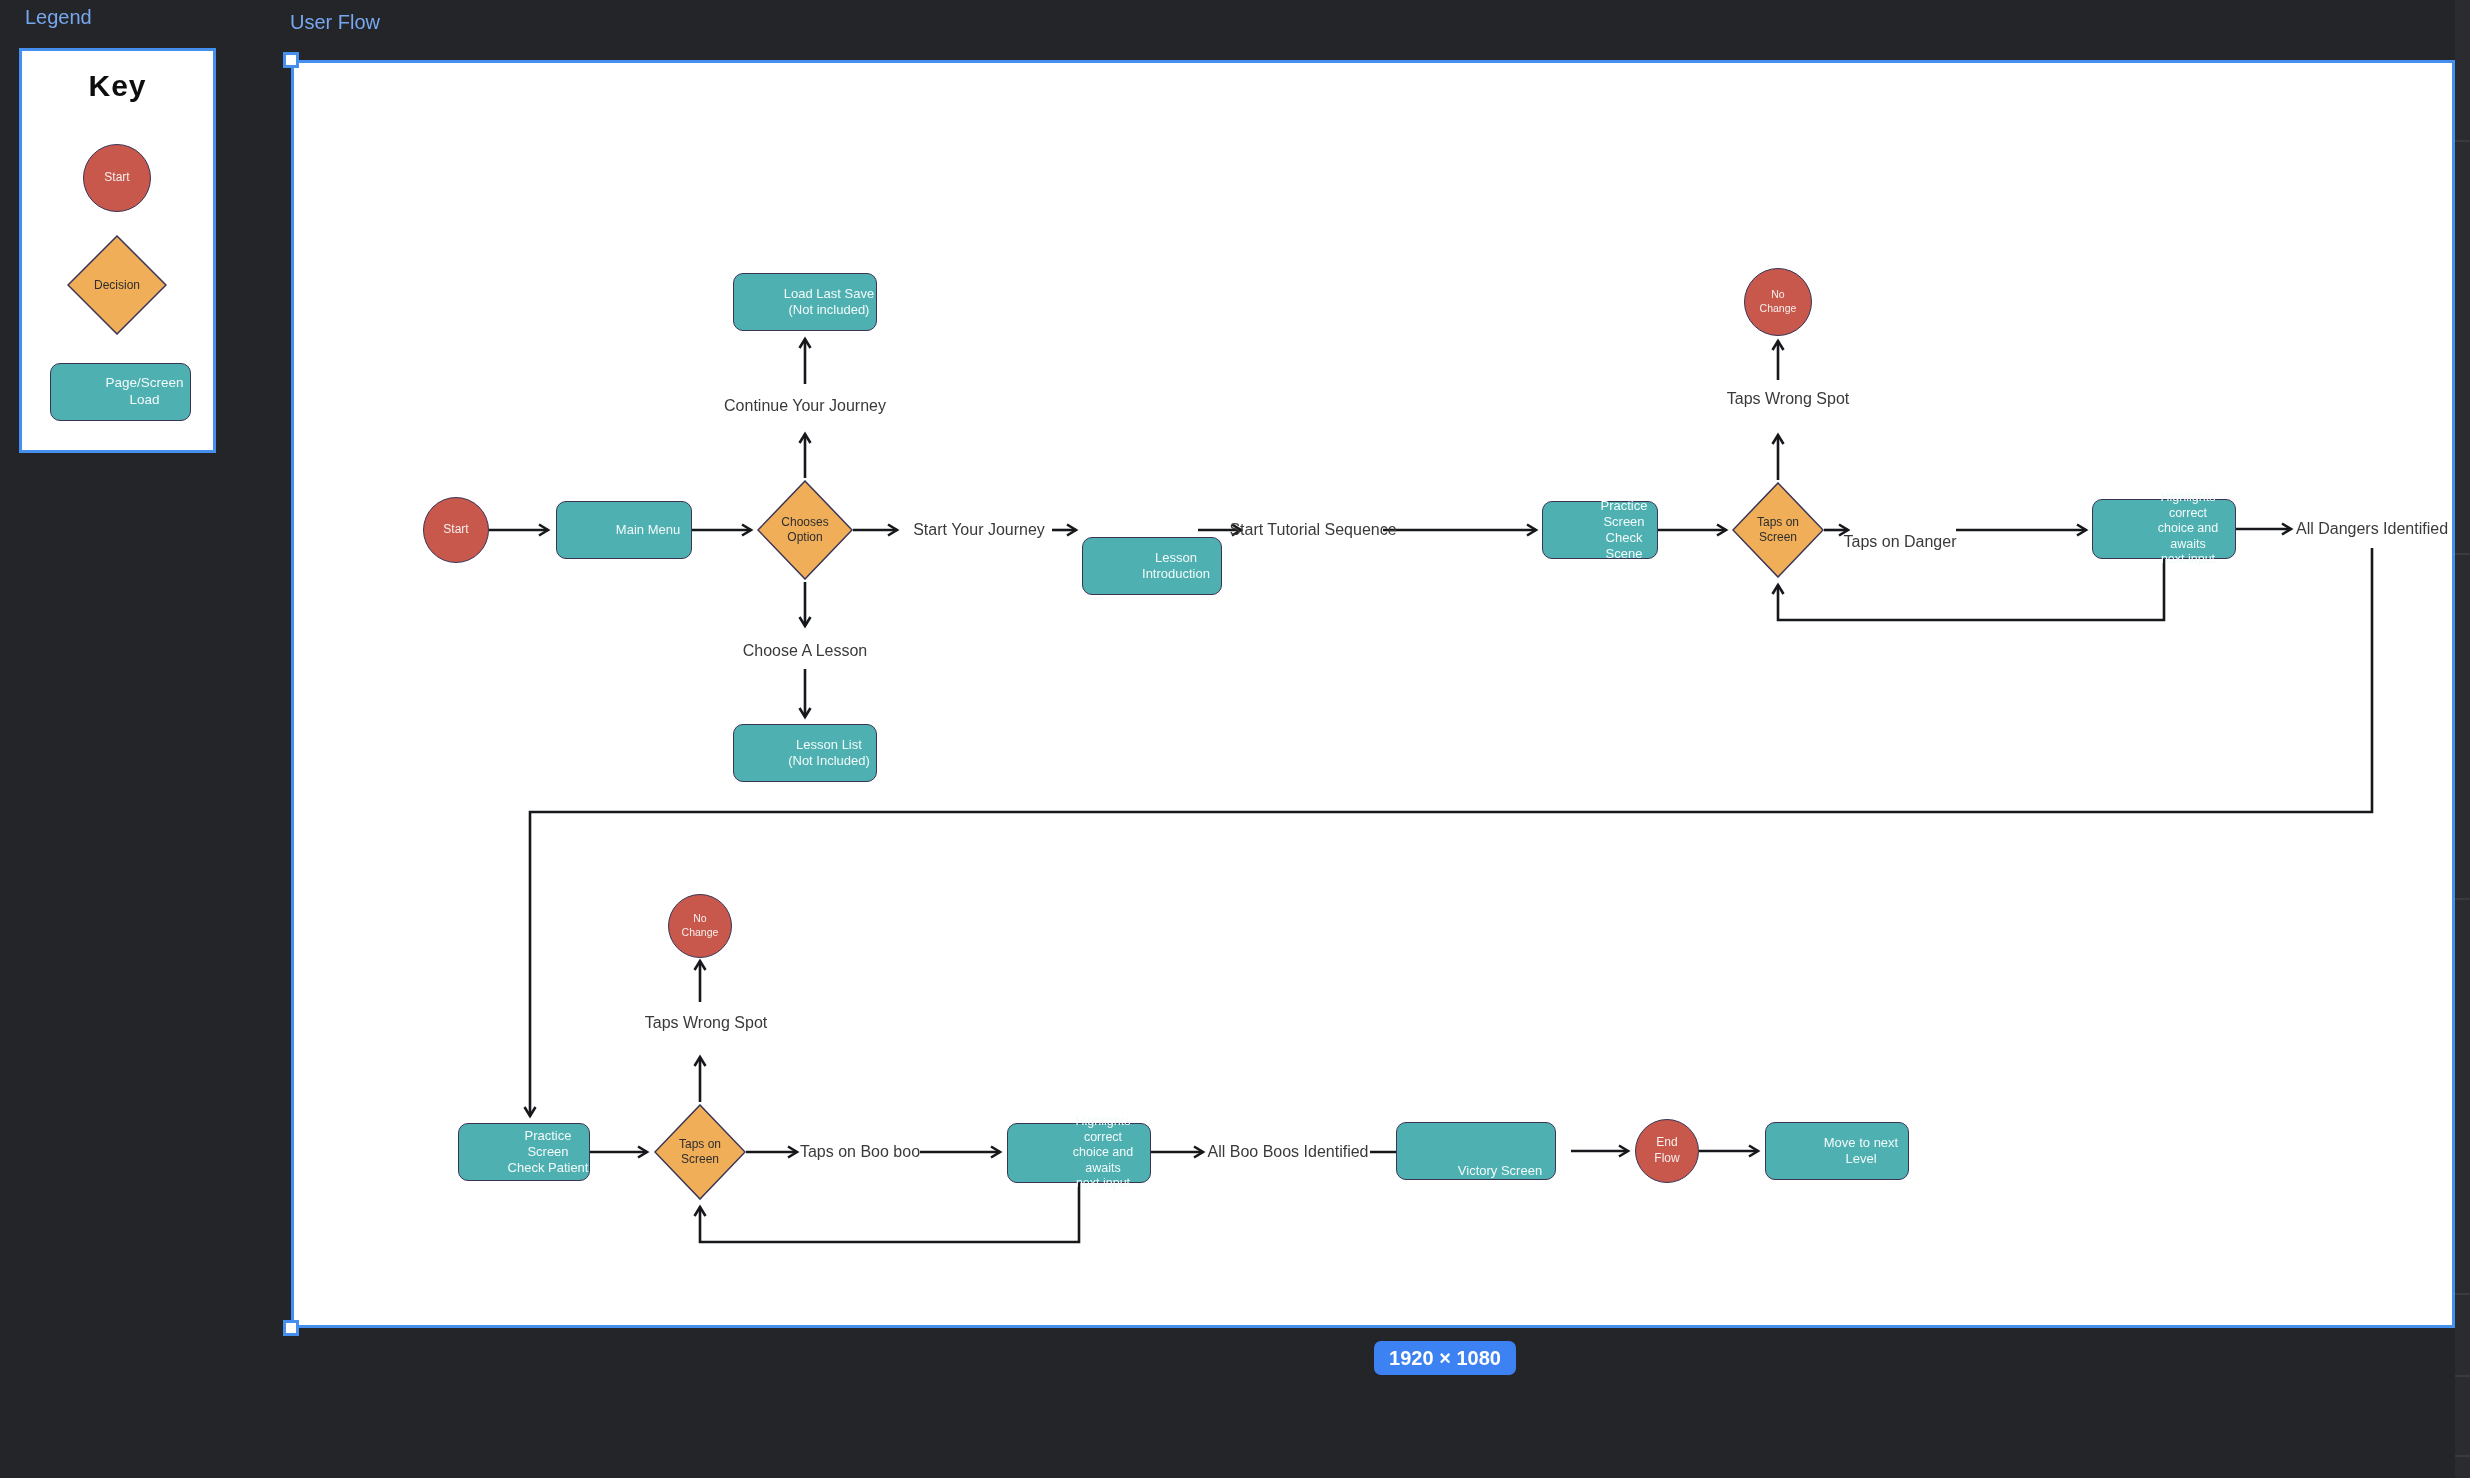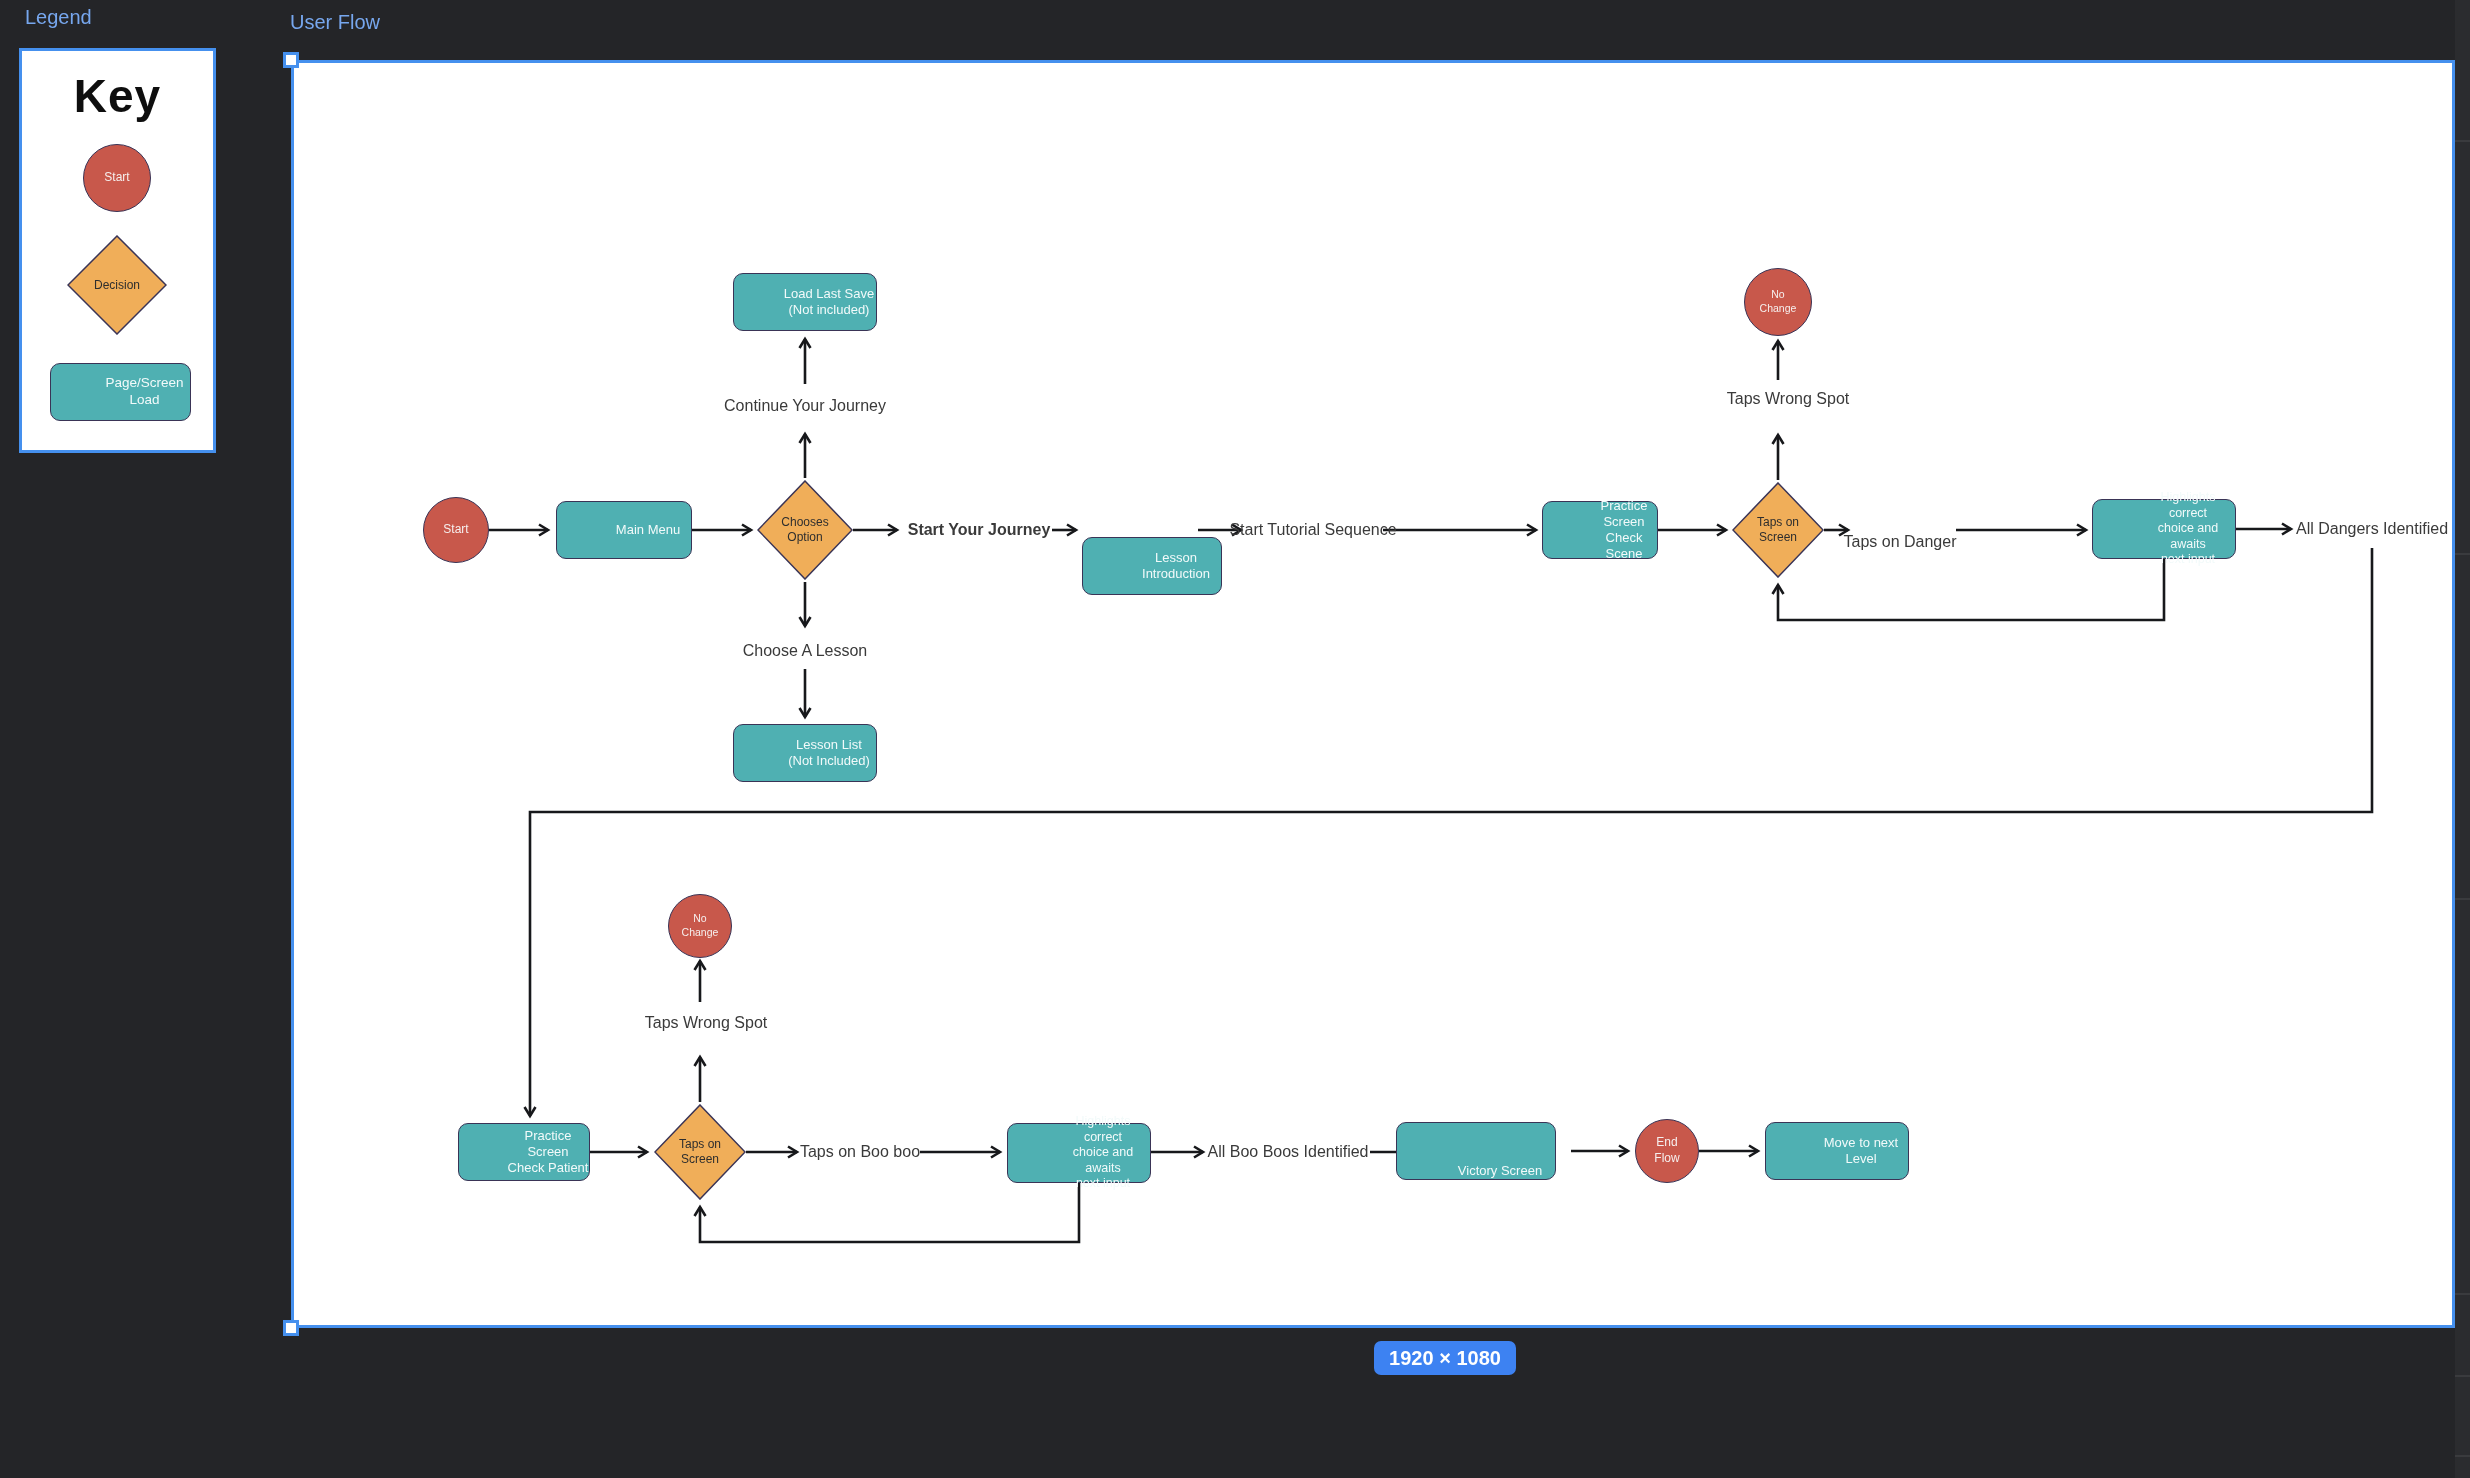--- a/index.html
+++ b/index.html
@@ -25,21 +25,21 @@
 
   .edge-label { position:absolute; transform:translate(-50%,-50%); font-size:16px;
                 color:#3a3a3a; white-space:nowrap; }
 
   #connector-layer { position:absolute; left:0; top:0; width:2470px; height:1478px;
                      pointer-events:none; }
   #connector-layer path { stroke:#17181b; stroke-width:2.6; fill:none; }
 
   
   .legend-title { position:absolute; left:0; right:0; text-align:center;
-                  font-size:46px; font-weight:800; color:#0e0e0e; letter-spacing:1px; }
+                  font-size:30px; font-weight:800; color:#0e0e0e; letter-spacing:1px; }
 
   
   .size-badge { position:absolute; background:#3d82f2; color:#ffffff; font-size:20px;
                 font-weight:bold; border-radius:7px; display:flex; align-items:center;
                 justify-content:center;margin-left:32px; }
 
   
   .right-sliver { position:absolute; background:#2b2c2f; }
   .right-sliver .divider { position:absolute; left:0; width:100%; height:2px; background:#3a3b3e; }
 </style>
@@ -205,21 +205,21 @@
 
   <div class="node circle-node" style="left:1635px; top:1119px; width:64px; height:64px;">
     <span>End
 Flow</span>
   </div>
 
   <div class="node rect-node" style="left:1765px; top:1122px; width:144px; height:58px;">
     <span>Move to next Level</span>
   </div>
 
-  <div class="edge-label" style="left:979px; top:530px;font-weight:bold;">Start Your Journey</div>
+  <div class="edge-label" style="left:979px; top:530px;">Start Your Journey</div>
   <div class="edge-label" style="left:1313px; top:530px;">Start Tutorial Sequence</div>
   <div class="edge-label" style="left:1900px; top:542px;">Taps on Danger</div>
   <div class="edge-label" style="left:2372px; top:529px;">All Dangers Identified</div>
   <div class="edge-label" style="left:805px; top:406px;">Continue Your Journey</div>
   <div class="edge-label" style="left:805px; top:651px;">Choose A Lesson</div>
   <div class="edge-label" style="left:1788px; top:399px;">Taps Wrong Spot</div>
   <div class="edge-label" style="left:706px; top:1023px;">Taps Wrong Spot</div>
   <div class="edge-label" style="left:860px; top:1152px;">Taps on Boo boo</div>
   <div class="edge-label" style="left:1288px; top:1152px;">All Boo Boos Identified</div>
 

